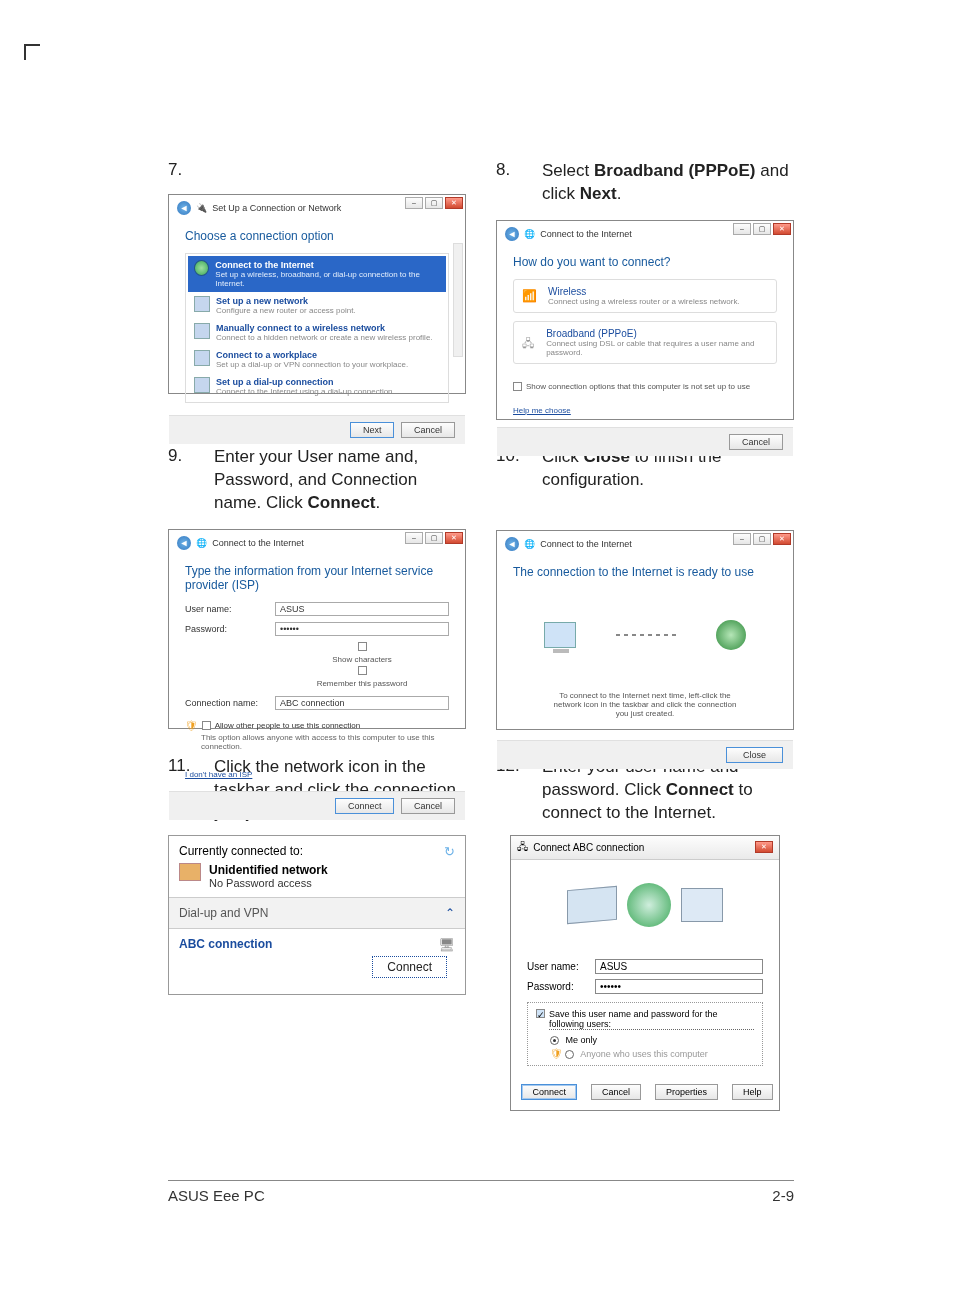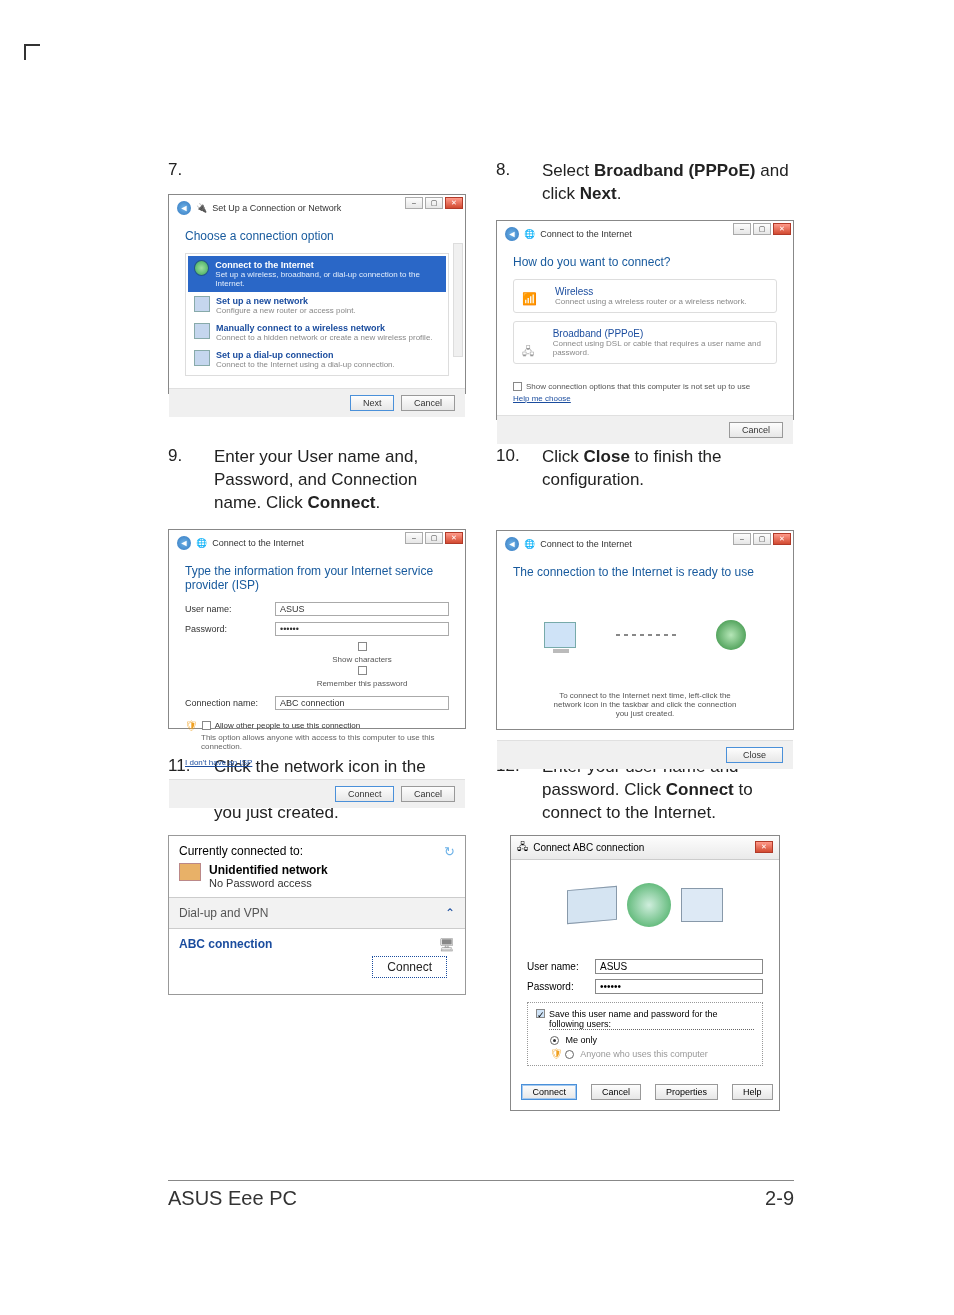--- a/index.html
+++ b/index.html
@@ -27,30 +27,30 @@
   .opt-icon { width: 16px; height: 16px; background: #c5d6ee; border: 1px solid #8aa; font-size: 9px; text-align:center; line-height:14px; }
   .opt-icon.globe { background: radial-gradient(circle,#9fe0a0,#3aa757); border-radius:50%; border:1px solid #258;}
   .opt-main { font-size: 9px; font-weight: 600; color:#1a4c9e; }
   .opt.sel .opt-main { color:#fff; }
   .opt-sub { font-size: 8px; color: #888; }
   .dlg-footer { padding: 6px 10px; text-align: right; background: #f0f0f0; border-top:1px solid #e0e0e0;}
   .btn { display:inline-block; border:1px solid #999; background:linear-gradient(#fdfdfd,#e7e7e7); padding:2px 12px; font-size:9px; margin-left:4px;}
   .btn.primary { border-color:#4a90d9; }
   .scrollbar { position:absolute; right:2px; top:48px; bottom:36px; width:10px; background:#f0f0f0; border:1px solid #ddd;}
   
-  .opt8 { border:1px solid #ddd; border-radius:3px; padding:6px 8px; margin-bottom:8px; display:flex; gap:15px; align-items:flex-end; }
+  .opt8 { border:1px solid #ddd; border-radius:3px; padding:6px 8px; margin-bottom:8px; display:flex; gap:8px; align-items:center; }
   .opt8-icon { width:18px; height:14px; }
   .wifi-icon { position:relative; }
   .wifi-icon::before { content:"📶"; font-size:12px; color:#6aa84f; }
   .dsl-icon::before { content:"🖧"; font-size:11px; color:#999; }
   .opt8-main { font-size:10px; color:#1a4c9e; }
   .opt8-sub { font-size:8px; color:#888; }
   .chk-line { display:flex; align-items:center; gap:4px; font-size:8px; color:#555; margin-top:18px;}
   .chk { width:9px; height:9px; border:1px solid #888; background:#fff;}
-  .link { color:#1a4c9e; font-size:8px; display:inline-block; margin-top:3px; text-decoration:underline; }
+  .link { color:#1a4c9e; font-size:8px; display:inline-block; margin-top:15px; text-decoration:underline; }
   
   .form-row { display:flex; align-items:center; margin:6px 0; }
   .form-lbl { width:90px; font-size:9px; }
   .form-inp { flex:1; border:1px solid #aaa; padding:1px 4px; font-size:9px; background:#fff; }
   .sub-chk { font-size:8px; color:#555; display:flex; align-items:center; gap:4px; margin:2px 0 0 90px;flex-direction:column;}
   .shield { color:#f0a020; font-size:10px;}
   .note { font-size:8px; color:#666; margin:2px 0 4px 16px;}
   
   .ready-art { height:80px; display:flex; align-items:center; justify-content:center; gap:40px; margin:16px 0;}
   .pc-icon { width:32px; height:26px; background:#cfe3f7; border:1px solid #7aa; position:relative;}
@@ -82,21 +82,21 @@
   .dlg12 .frm-row { display:flex; align-items:center; margin:5px 0;}
   .dlg12 .frm-lbl { width:68px; font-size:10px;}
   .dlg12 .frm-inp { flex:1; border:1px solid #888; padding:1px 4px; font-size:10px; background:#fff;}
   .grp { border:1px dotted #999; padding:6px 8px; margin-top:8px; font-size:9px;}
   .radio { width:9px; height:9px; border:1px solid #666; border-radius:50%; display:inline-block; vertical-align:middle; margin-right:4px; position:relative; background:#fff;}
   .radio.on::after{content:"";position:absolute;left:2px;top:2px;width:3px;height:3px;background:#333;border-radius:50%;}
   .dlg12 .btns { padding:8px 12px 10px; display:flex; gap:10px; justify-content:center;}
   .dlg12 .btns .btn { padding:2px 10px; font-size:9px;}
   .dlg12 .btns .btn.def { border:1px solid #4a90d9; box-shadow:0 0 0 1px #a5c9ef inset;}
   
-  .page-footer { position:absolute; left:168px; right:160px; top:1180px; border-top:1px solid #888; padding-top:6px; display:flex; justify-content:space-between; font-size:20px; color:#333;}
+  .page-footer { position:absolute; left:168px; right:160px; top:1180px; border-top:1px solid #888; padding-top:6px; display:flex; justify-content:space-between; font-size:15px; color:#333;}
   .corner-marks { position:absolute; }
   .cm-tl { left:24px; top:44px; width:16px; height:16px; border-left:2px solid #333; border-top:2px solid #333;}
 </style>
 </head>
 <body>
 
 <div class="corner-marks cm-tl"></div>
 
 <div class="page">
 
@@ -137,20 +137,27 @@
             <div class="opt">
               <div class="opt-icon"></div>
               <div>
                   <div class="opt-main">Manually connect to a wireless network</div>
                   <div class="opt-sub">Connect to a hidden network or create a new wireless profile.</div>
                 </div>
             </div>
             <div class="opt">
               <div class="opt-icon"></div>
               <div>
+                  <div class="opt-main">Connect to a workplace</div>
+                  <div class="opt-sub">Set up a dial-up or VPN connection to your workplace.</div>
+                </div>
+            </div>
+            <div class="opt">
+              <div class="opt-icon"></div>
+              <div>
                   <div class="opt-main">Set up a dial-up connection</div>
                   <div class="opt-sub">Connect to the Internet using a dial-up connection.</div>
                 </div>
             </div>
           </div>
         </div>
         <div class="scrollbar"></div>
         <div class="dlg-footer">
           <span class="btn primary">Next</span>
           <span class="btn">Cancel</span>

